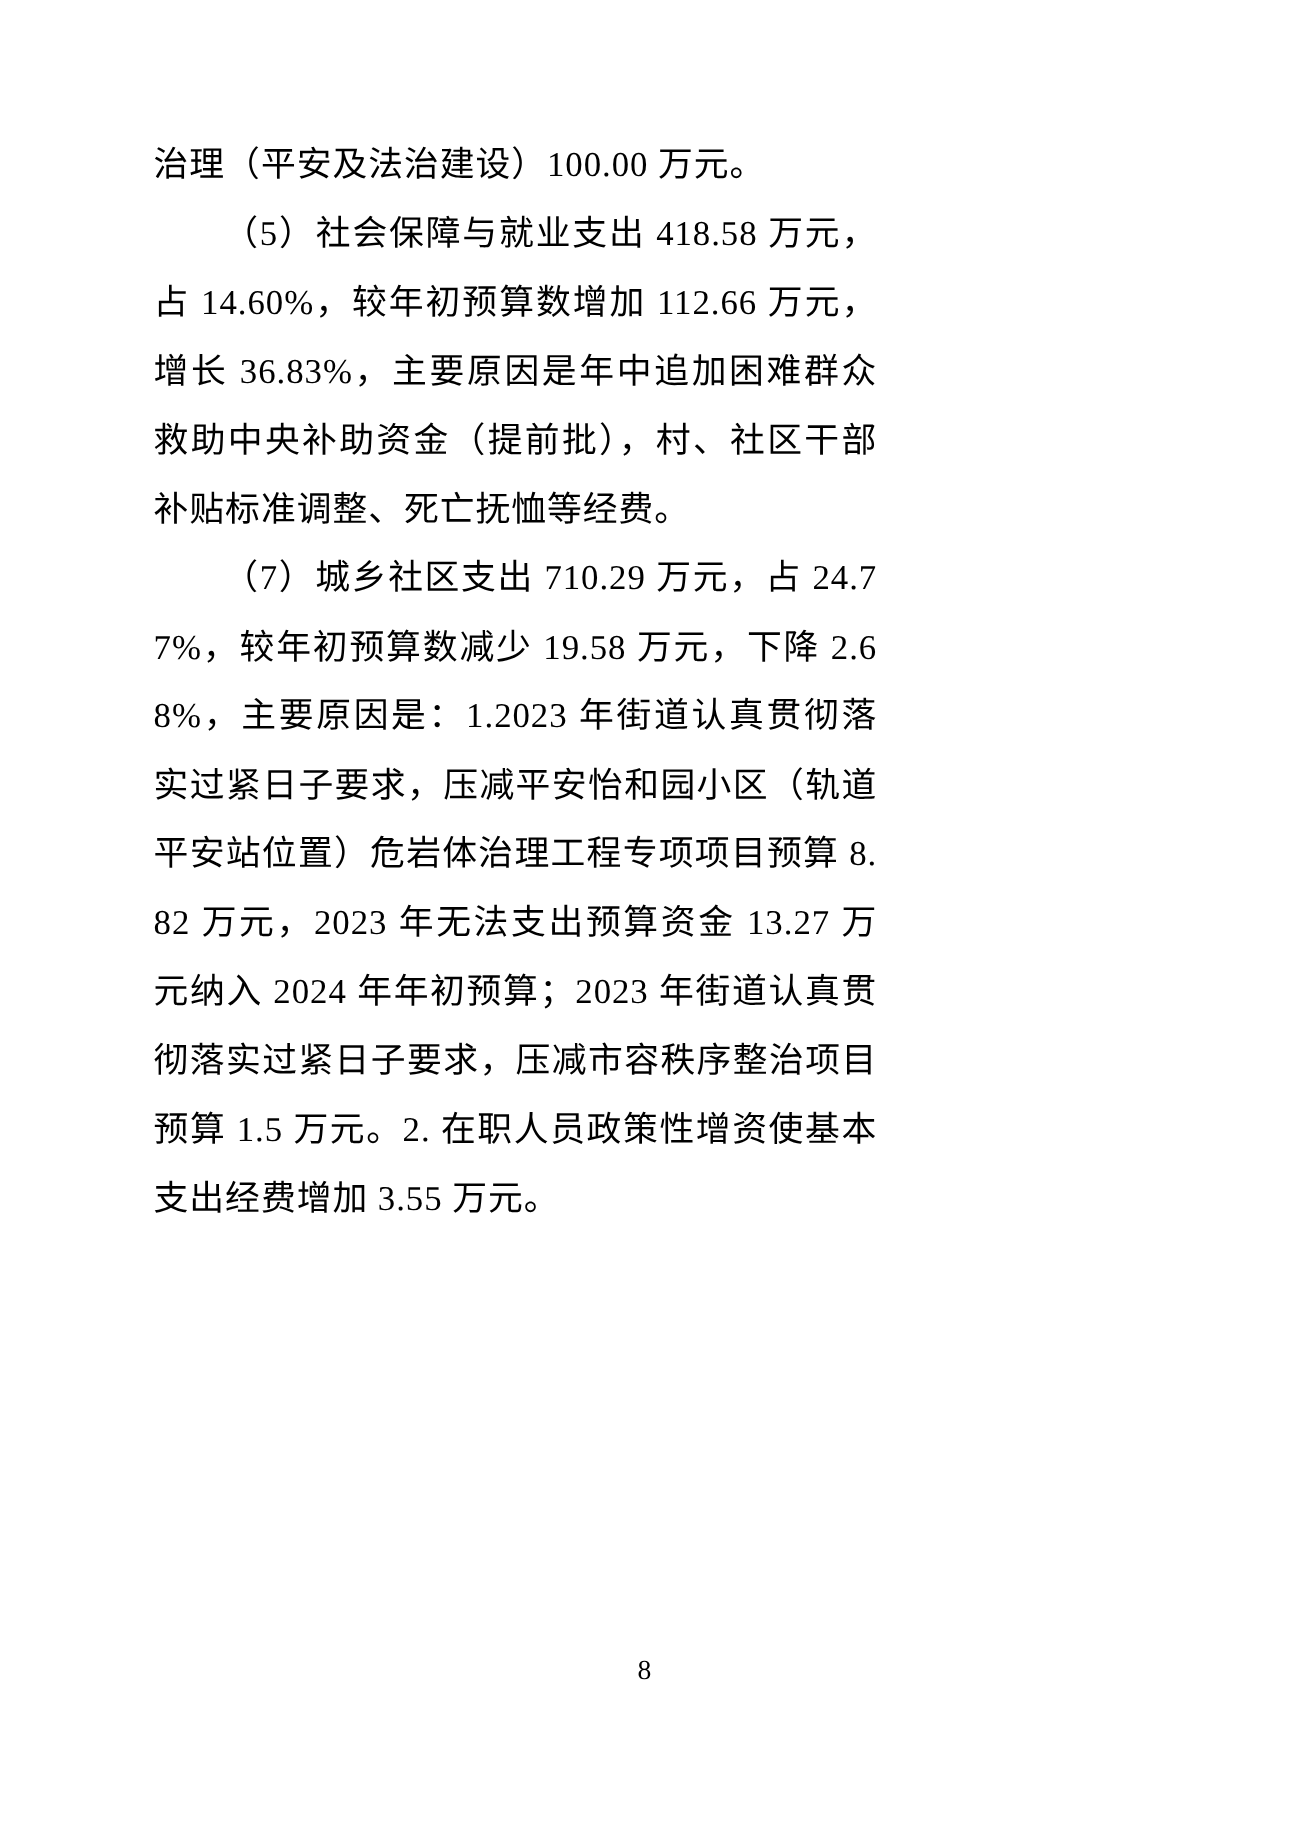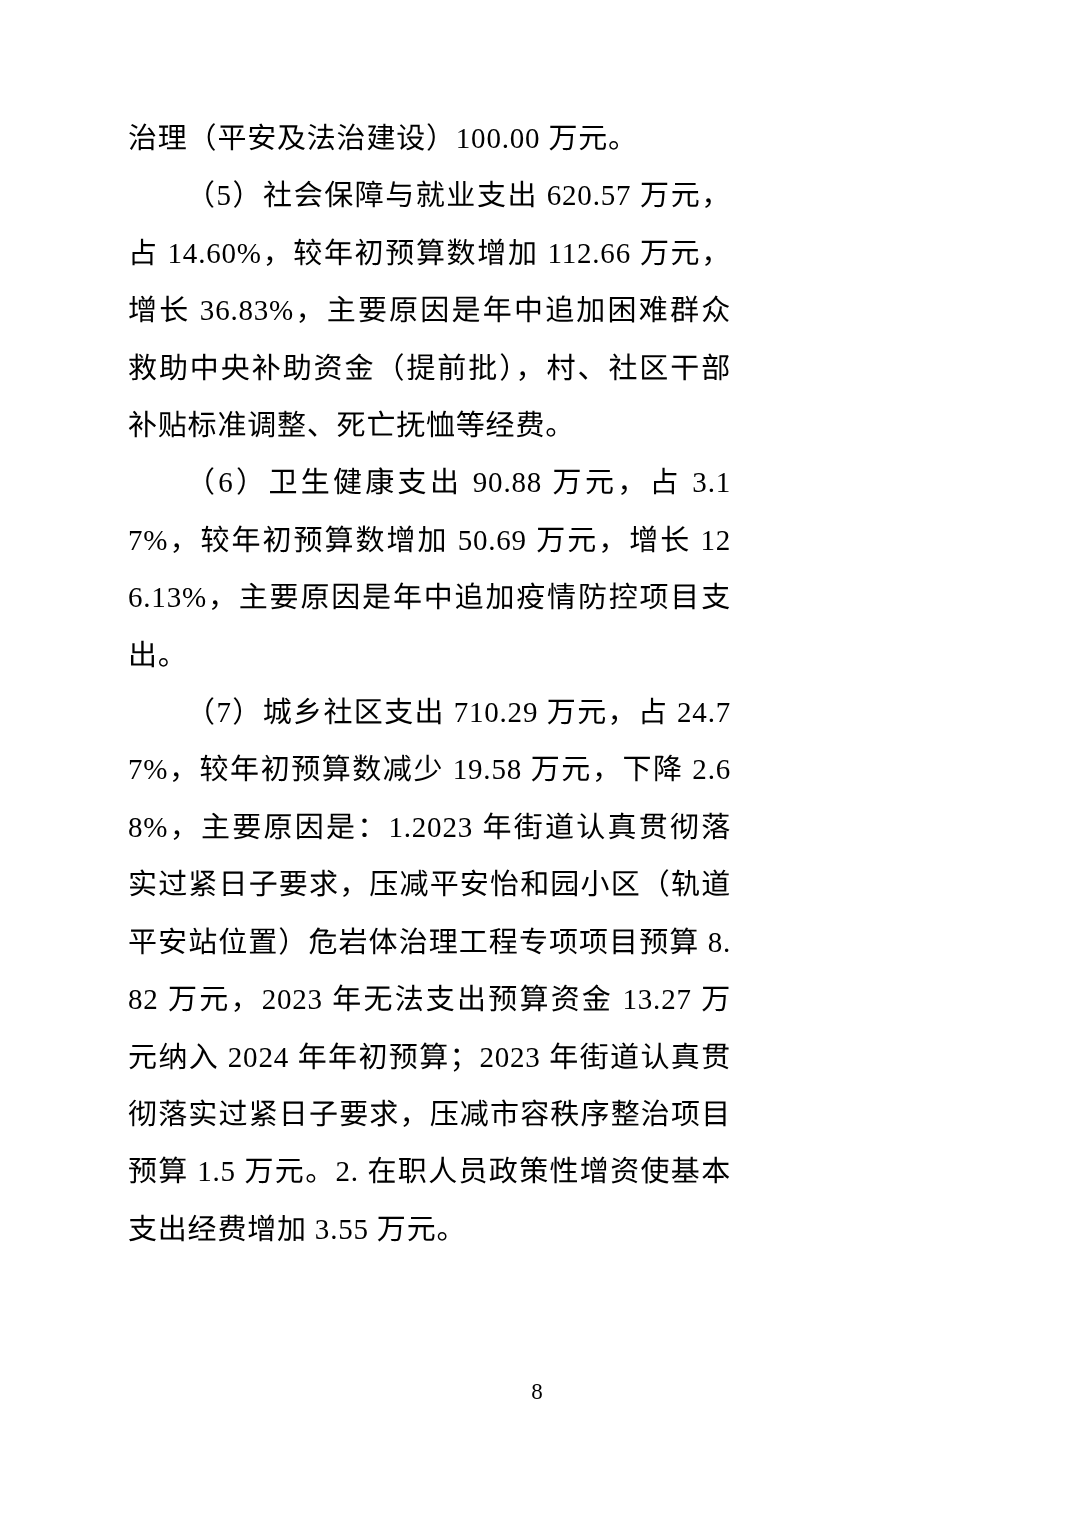--- a/index.html
+++ b/index.html
@@ -51,23 +51,22 @@
       color: #000000;
     }
   </style>
 </head>
 <body>
 
 <main class="page">
   <p class="para no-indent">治理（平安及法治建设）100.00 万元。</p>
 
 
-  <p class="para">（5）社会保障与就业支出 620.57 万元，占 14.60%，较年初预算数增加 112.66 万元，增长 36.83%，主要原因是年中追加困难群众救助中央补助资金（提前批），村、社区干部补贴标准调整、死亡抚恤等经费。</p>
+  <p class="para">（5）社会保障与就业支出 418.58 万元，占 14.60%，较年初预算数增加 112.66 万元，增长 36.83%，主要原因是年中追加困难群众救助中央补助资金（提前批），村、社区干部补贴标准调整、死亡抚恤等经费。</p>
 
-  <p class="para">（6）卫生健康支出 90.88 万元，占 3.17%，较年初预算数增加 50.69 万元，增长 126.13%，主要原因是年中追加疫情防控项目支出。</p>
 
   <p class="para">（7）城乡社区支出 710.29 万元，占 24.77%，较年初预算数减少 19.58 万元，下降 2.68%，主要原因是：1.2023 年街道认真贯彻落实过紧日子要求，压减平安怡和园小区（轨道平安站位置）危岩体治理工程专项项目预算 8.82 万元，2023 年无法支出预算资金 13.27 万元纳入 2024 年年初预算；2023 年街道认真贯彻落实过紧日子要求，压减市容秩序整治项目预算 1.5 万元。2. 在职人员政策性增资使基本支出经费增加 3.55 万元。</p>
 
 </main>
 
 <footer class="page-footer">
   <span class="page-number">8</span>
 </footer>
 
 </body></html>

